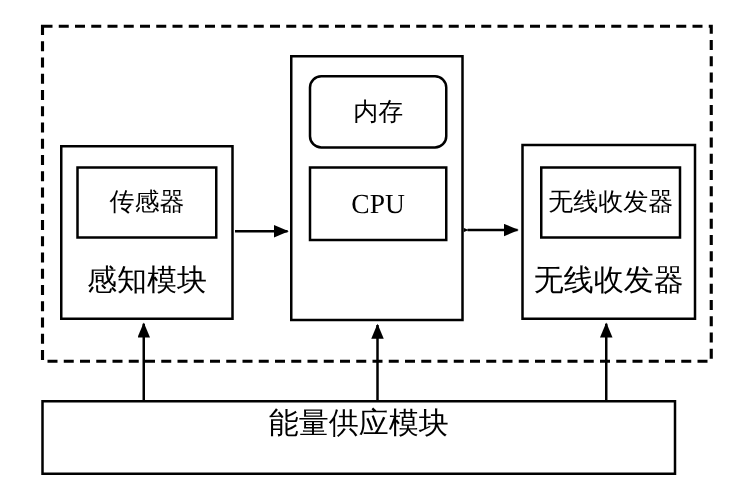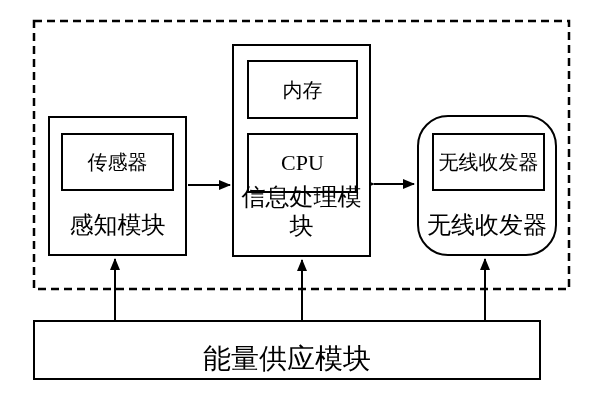--- a/index.html
+++ b/index.html
@@ -47,30 +47,30 @@
     width: 100%;
     text-align: center;
     font-size: 24px;
     line-height: 1.2;
   }
   
   .sensing { left: 48px; top: 116px; width: 139px; height: 140px; }
   .sensing .inner-box { left: 11px; top: 15px; width: 113px; height: 58px; }
   
   .processing { left: 232px; top: 44px; width: 139px; height: 213px; }
-  .processing .inner-memory { left: 13px; top: 14px; width: 111px; height: 59px; }
+  .processing .inner-memory { left: 13px; top: 14px; width: 111px; height: 59px; border-radius: 10px; }
   .processing .inner-cpu { left: 13px; top: 87px; width: 111px; height: 60px; font-size: 22px; align-items: center; }
   
-  .wireless { left: 417px; top: 115px; width: 140px; height: 141px; border-radius: 31px; }
+  .wireless { left: 417px; top: 115px; width: 140px; height: 141px; }
   .wireless .inner-box { left: 13px; top: 16px; width: 113px; height: 58px; }
   
   .energy {
     left: 33px; top: 320px; width: 508px; height: 60px;
-    display: flex; align-items: flex-end; justify-content: center;
-    font-size: 28px;
+    display: flex; align-items: flex-start; justify-content: center;
+    font-size: 24px;
   }
 </style>
 </head>
 <body>
 
 <div class="canvas">
 
   <svg class="overlay" viewBox="0 0 600 400" xmlns="http://www.w3.org/2000/svg">
     <defs>
       <marker id="ah" markerUnits="userSpaceOnUse" markerWidth="13" markerHeight="11" refX="11" refY="5" orient="auto">
@@ -98,21 +98,20 @@
     <div class="module-label">感知模块</div>
   </div>
 
   <div class="box processing">
     <div class="inner-box inner-memory">
       <span>内存</span>
     </div>
     <div class="inner-box inner-cpu">
       <span>CPU</span>
     </div>
-    <div class="module-label">信息处理模块</div>
   </div>
 
   <div class="box wireless">
     <div class="inner-box">
       <span>无线收发器</span>
     </div>
     <div class="module-label">无线收发器</div>
   </div>
 
   <div class="box energy">

